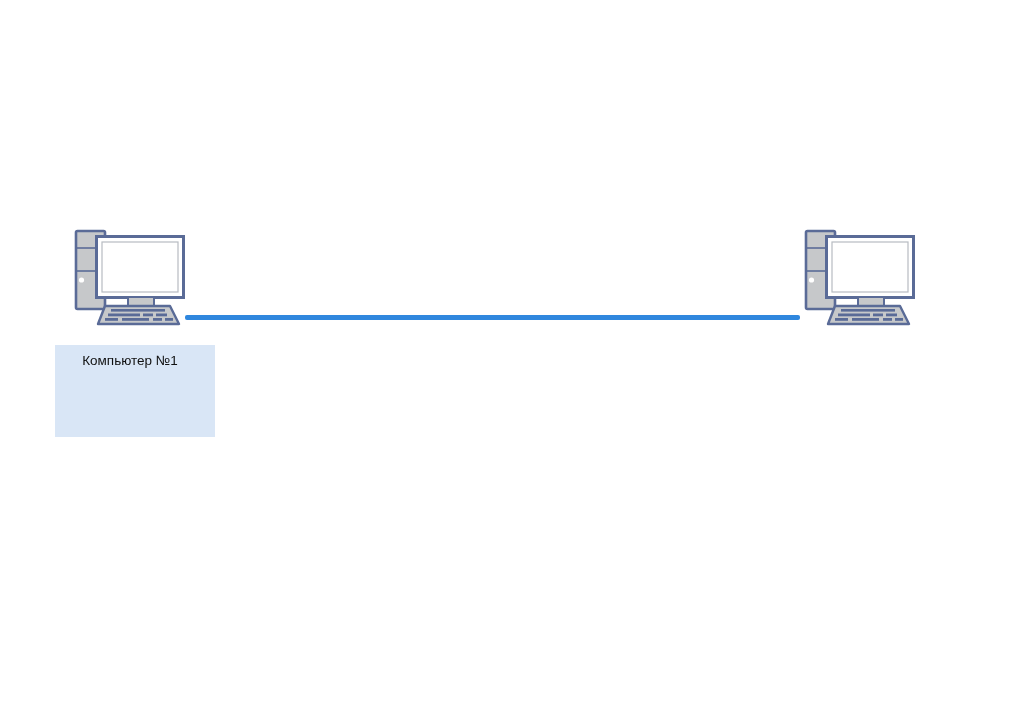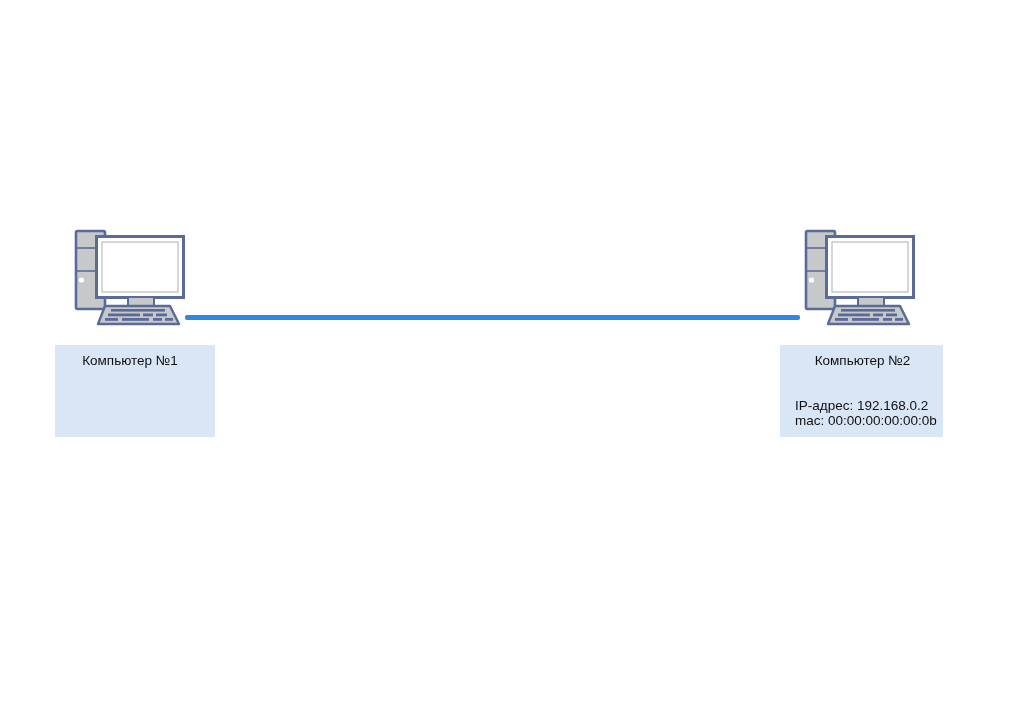--- a/index.html
+++ b/index.html
@@ -75,21 +75,14 @@
   <div class="cable"></div>
 
   <svg class="pc-icon pc-2">
     <use href="#pc-symbol"></use>
   </svg>
 
   <div class="info-box box-1">
     <div class="info-title">Компьютер №1</div>
   </div>
 
-  <div class="info-box box-2">
-    <div class="info-title">Компьютер №2</div>
-    <div class="info-details">
-      <div>IP-адрес: 192.168.0.2</div>
-      <div>mac: 00:00:00:00:00:0b</div>
-    </div>
-  </div>
 
 </div>
 
 </body></html>

